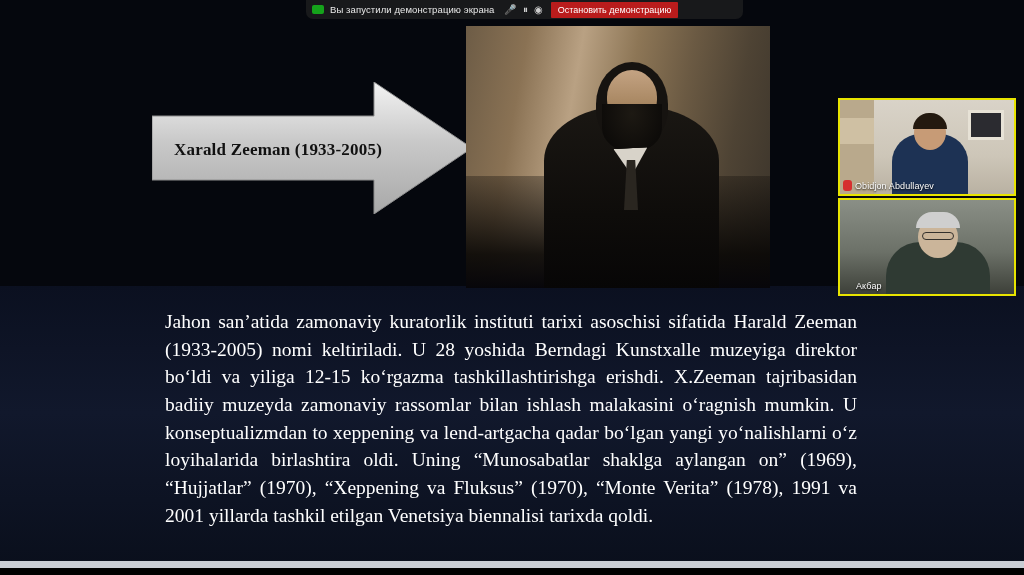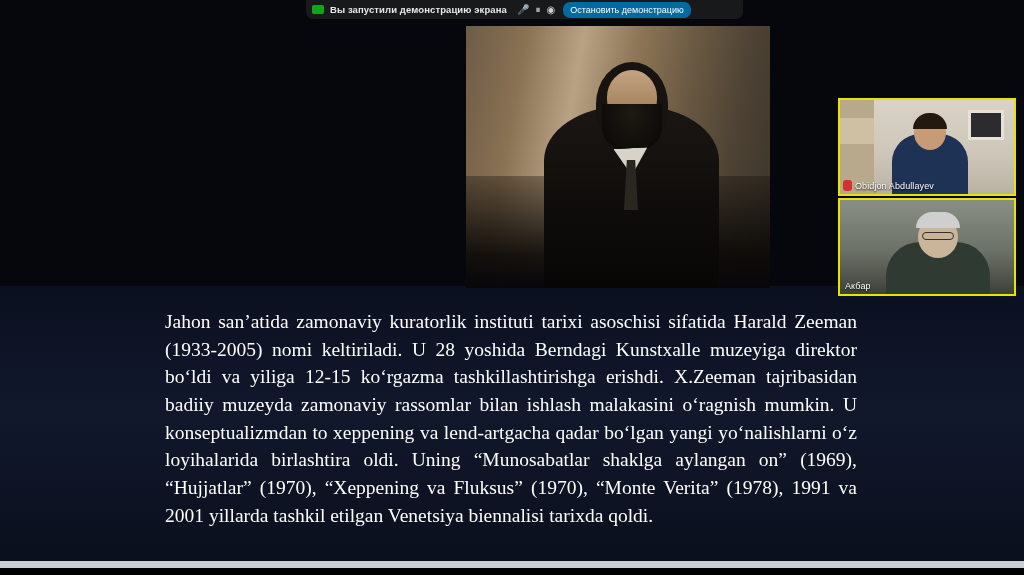--- a/index.html
+++ b/index.html
@@ -36,40 +36,39 @@
     background: #15a31b;
     border-radius: 2px;
     margin-right: 6px;
     flex: none;
   }
   #share-bar .share-text {
     color: #e8e8e8;
     font-size: 9.5px;
     white-space: nowrap;
     letter-spacing: 0.1px;
-    font-weight: bold;
   }
   #share-bar .bar-icons {
     display: flex;
     align-items: center;
     gap: 6px;
     margin-left: 10px;
     margin-right: 8px;
   }
   #share-bar .bar-icons span {
     color: #cfcfcf;
     font-size: 10px;
     line-height: 1;
   }
   #stop-share-btn {
-    background: #0369a1;
+    background: #b91c1c;
     color: #fff;
     font-size: 9px;
     border: none;
-    border-radius: 7px;
+    border-radius: 1px;
     padding: 3px 7px;
     white-space: nowrap;
     cursor: pointer;
     font-family: "Liberation Sans", sans-serif;
   }
 
   
   #slide {
     position: absolute;
     left: 0;
@@ -229,21 +228,21 @@
     position: relative;
     width: 178px;
     height: 98px;
     margin-bottom: 2px;
     overflow: hidden;
     background: #0f766e;
     border: 2px solid #e8e400;
   }
   .tile .name {
     position: absolute;
-    left: 5px;
+    left: 16px;
     bottom: 3px;
     color: #fff;
     font-size: 9px;
     font-family: "Liberation Sans", sans-serif;
     text-shadow: 0 1px 2px #000;
     white-space: nowrap;
     letter-spacing: 0.1px;
     z-index: 5;
   }
   .tile .mic {
@@ -288,20 +287,33 @@
   .t4-hair { position:absolute; left:74px; top:14px; width:38px; height:15px; background:#1b140e; border-radius:18px 18px 0 0; }
   .t4-epaulet { position:absolute; left:52px; top:50px; width:84px; height:6px; background:#5d7243; }
 </style>
 </head>
 <body>
 
 <div id="slide">
   <div id="slide-bg-upper"></div>
   <div id="slide-bg-lower"></div>
 
+  <div id="arrow-wrap">
+    <svg width="320" height="132" viewBox="0 0 320 132" aria-hidden="true">
+      <defs>
+        <linearGradient id="arrGrad" x1="0" y1="0" x2="0" y2="1">
+          <stop offset="0%" stop-color="#f3f3f3"></stop>
+          <stop offset="45%" stop-color="#c9c9c9"></stop>
+          <stop offset="100%" stop-color="#a8a8a8"></stop>
+        </linearGradient>
+      </defs>
+      <polygon points="0,34 222,34 222,0 320,66 222,132 222,98 0,98" fill="url(#arrGrad)" stroke="#8e8e8e" stroke-width="1"></polygon>
+    </svg>
+    <div id="arrow-label">Xarald Zeeman (1933-2005)</div>
+  </div>
 
   <div id="photo">
     <div class="ph-wall"></div>
     <div class="ph-wall-dark"></div>
     <div class="ph-figure"></div>
     <div class="ph-head"></div>
     <div class="ph-face"></div>
     <div class="ph-beard"></div>
     <div class="ph-collar"></div>
     <div class="ph-tie"></div>

